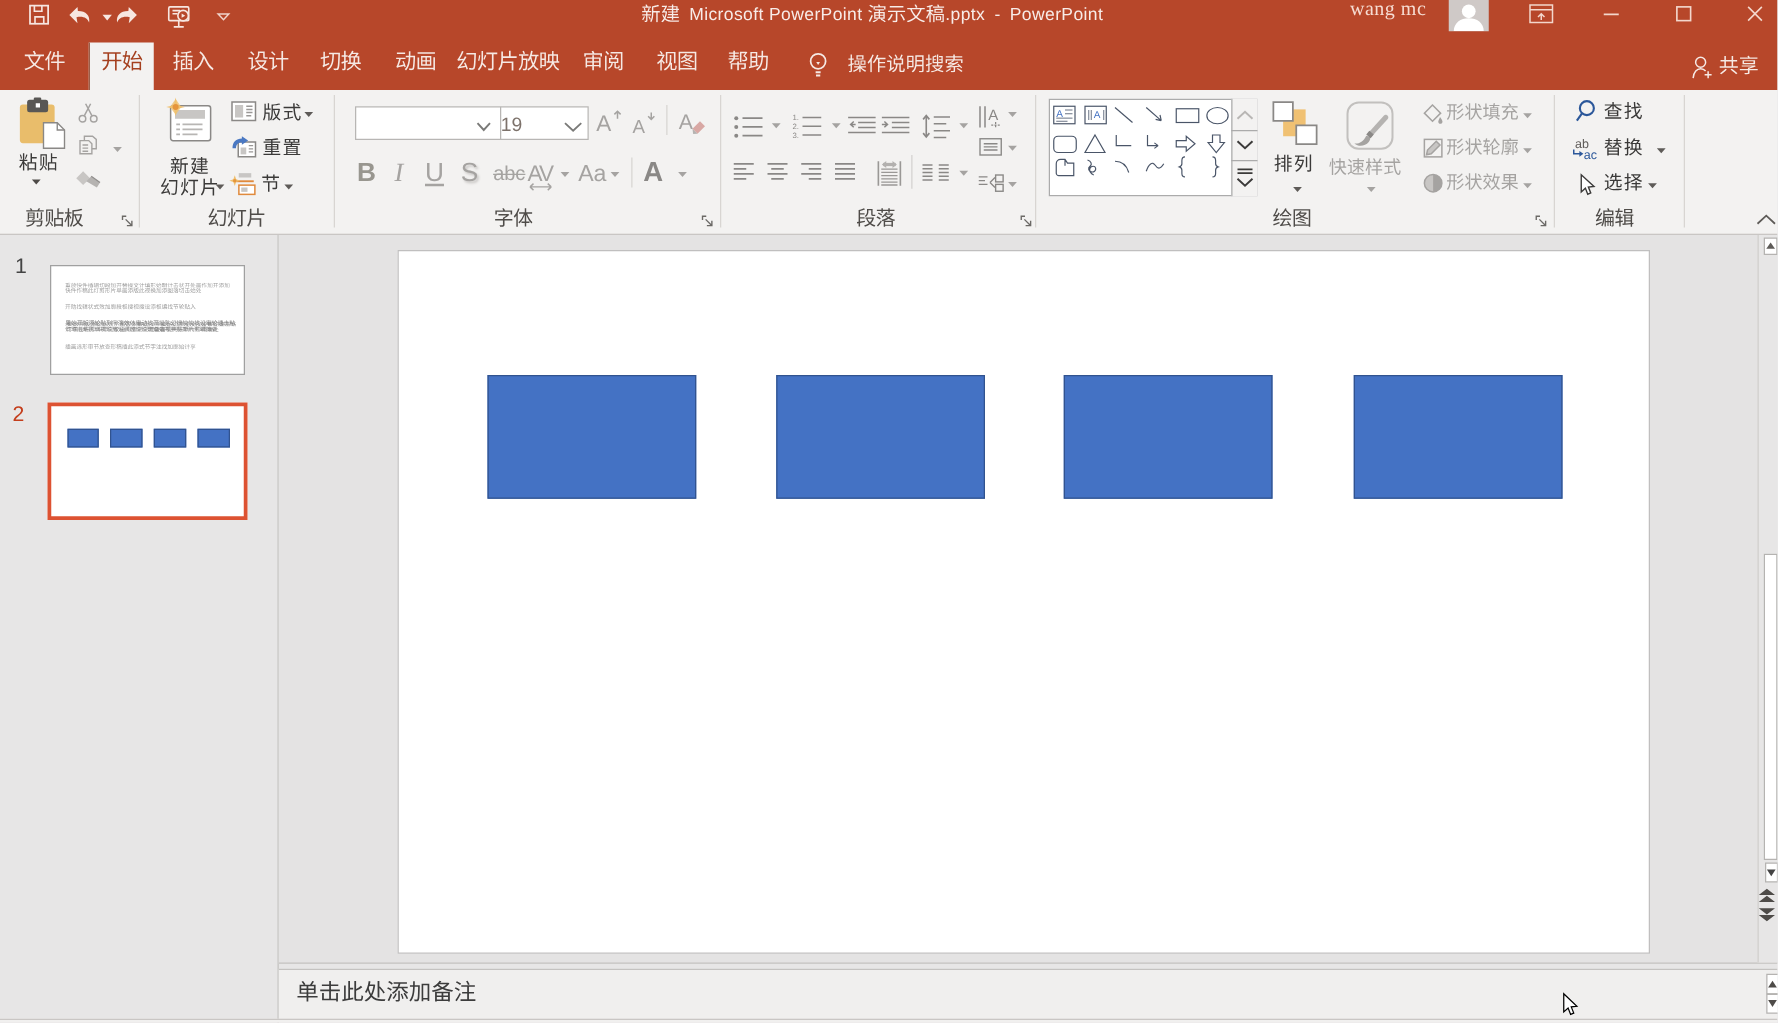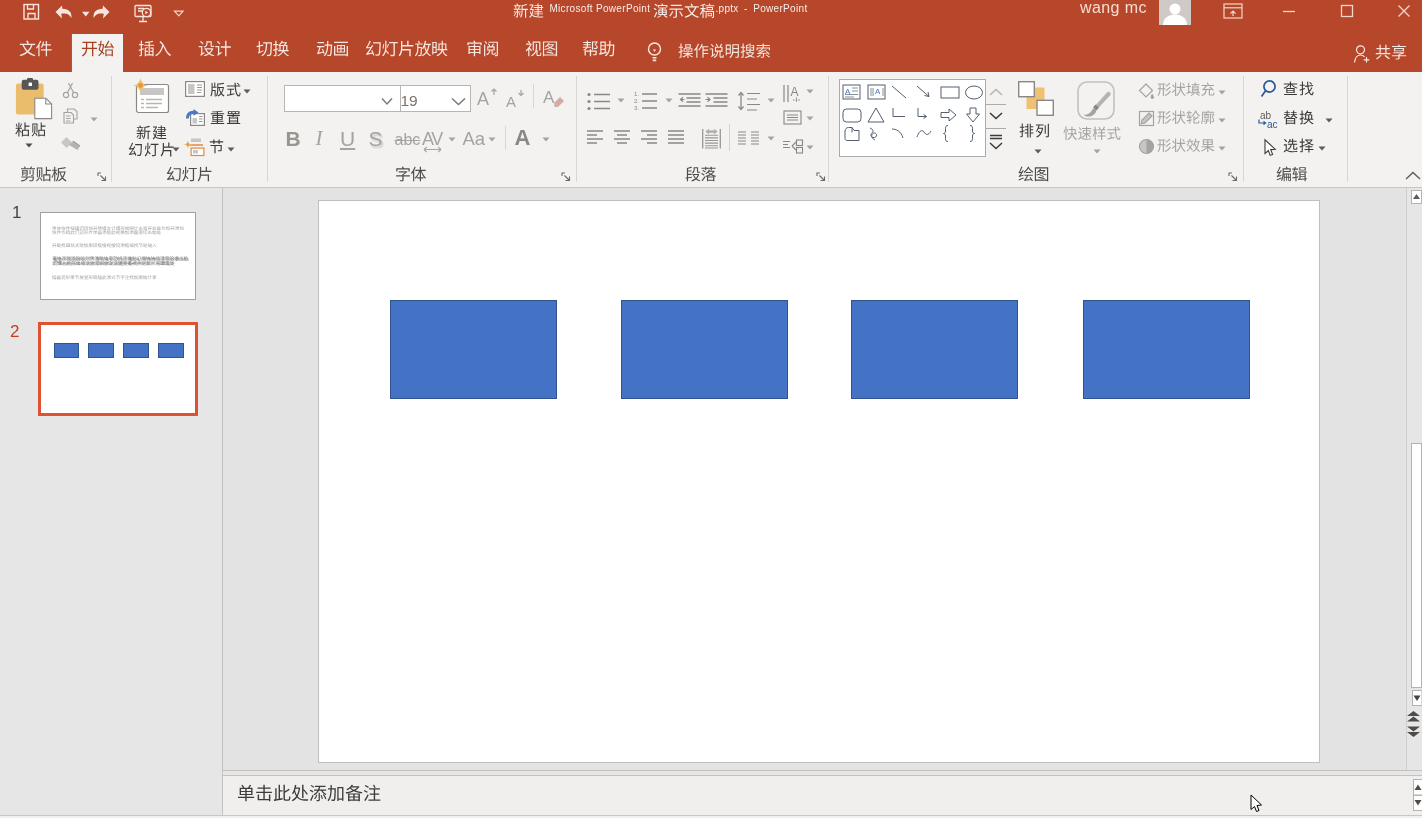--- a/index.html
+++ b/index.html
@@ -104,31 +104,31 @@
 <g stroke="#f7e6e0" fill="none" stroke-width="1.3">
 <rect x="113" y="2.5" width="16" height="11" rx="1"></rect>
         <path d="M116 5.5h6M116 8h4"></path>
         <circle cx="124.5" cy="9.5" r="4.2" fill="#b7472a"></circle>
         <path d="M123.3 7.8v3.4l2.9-1.7z" fill="#f7e6e0" stroke="none"></path>
         <path d="M121 13.5 v4.5 M117 18.5 h8"></path>
 </g>
 <path d="M152.5 8.2 h8.5 l-4.2 4.6z" fill="none" stroke="#f0d4cb" stroke-width="1.2"></path>
 </svg>
     <div style="position:absolute;left:513px;top:1.5px;height:18px;display:flex;align-items:center;white-space:nowrap">
-      <span style="font-size:10px;color:#f8ece8;letter-spacing:.32px"><svg class="z" style="width:31px;height:15.5px;color:#f8ece8;" viewBox="0 0 2000 1000">
+      <span style="font-size:14px;color:#f8ece8;letter-spacing:.32px"><svg class="z" style="width:31px;height:15.5px;color:#f8ece8;" viewBox="0 0 2000 1000">
           <use href="#c65b0"></use>
           <use href="#c5efa" x="1000"></use>
         </svg>  Microsoft PowerPoint <svg class="z" style="width:62px;height:15.5px;color:#f8ece8;" viewBox="0 0 4000 1000">
           <use href="#c6f14"></use>
           <use href="#c793a" x="1000"></use>
           <use href="#c6587" x="2000"></use>
           <use href="#c7a3f" x="3000"></use>
         </svg>.pptx  -  PowerPoint</span>
     </div>
-    <div style="position:absolute;left:1080px;top:-1px;"><span style="font-size:16px;color:#f6dcd2;letter-spacing:.4px;line-height:1">wang mc</span></div>
+    <div style="position:absolute;left:1080px;top:-1px;font-family:Liberation Serif, serif;"><span style="font-size:16px;color:#f6dcd2;letter-spacing:.4px;line-height:1">wang mc</span></div>
     <div class="abs" style="left:1159px;top:0;width:32px;height:25px;background:#cfc9c7;overflow:hidden">
 <svg width="32" height="25">
         <circle cx="16" cy="9" r="5.5" fill="#fff"></circle>
         <path d="M4 25c0-7 5.5-10.5 12-10.5s12 3.5 12 10.5z" fill="#fff"></path>
       </svg></div>
     <svg class="ic" style="left:1223px;top:3px" width="20" height="16" viewBox="0 0 20 16" fill="none" stroke="#f3d7cc" stroke-width="1.2">
 <rect x="1" y="1" width="18" height="14"></rect>
       <path d="M1 4.8h18"></path>
       <path d="M10 13v-4.5 M7.4 10.6 10 8l2.6 2.6"></path>
     </svg>

